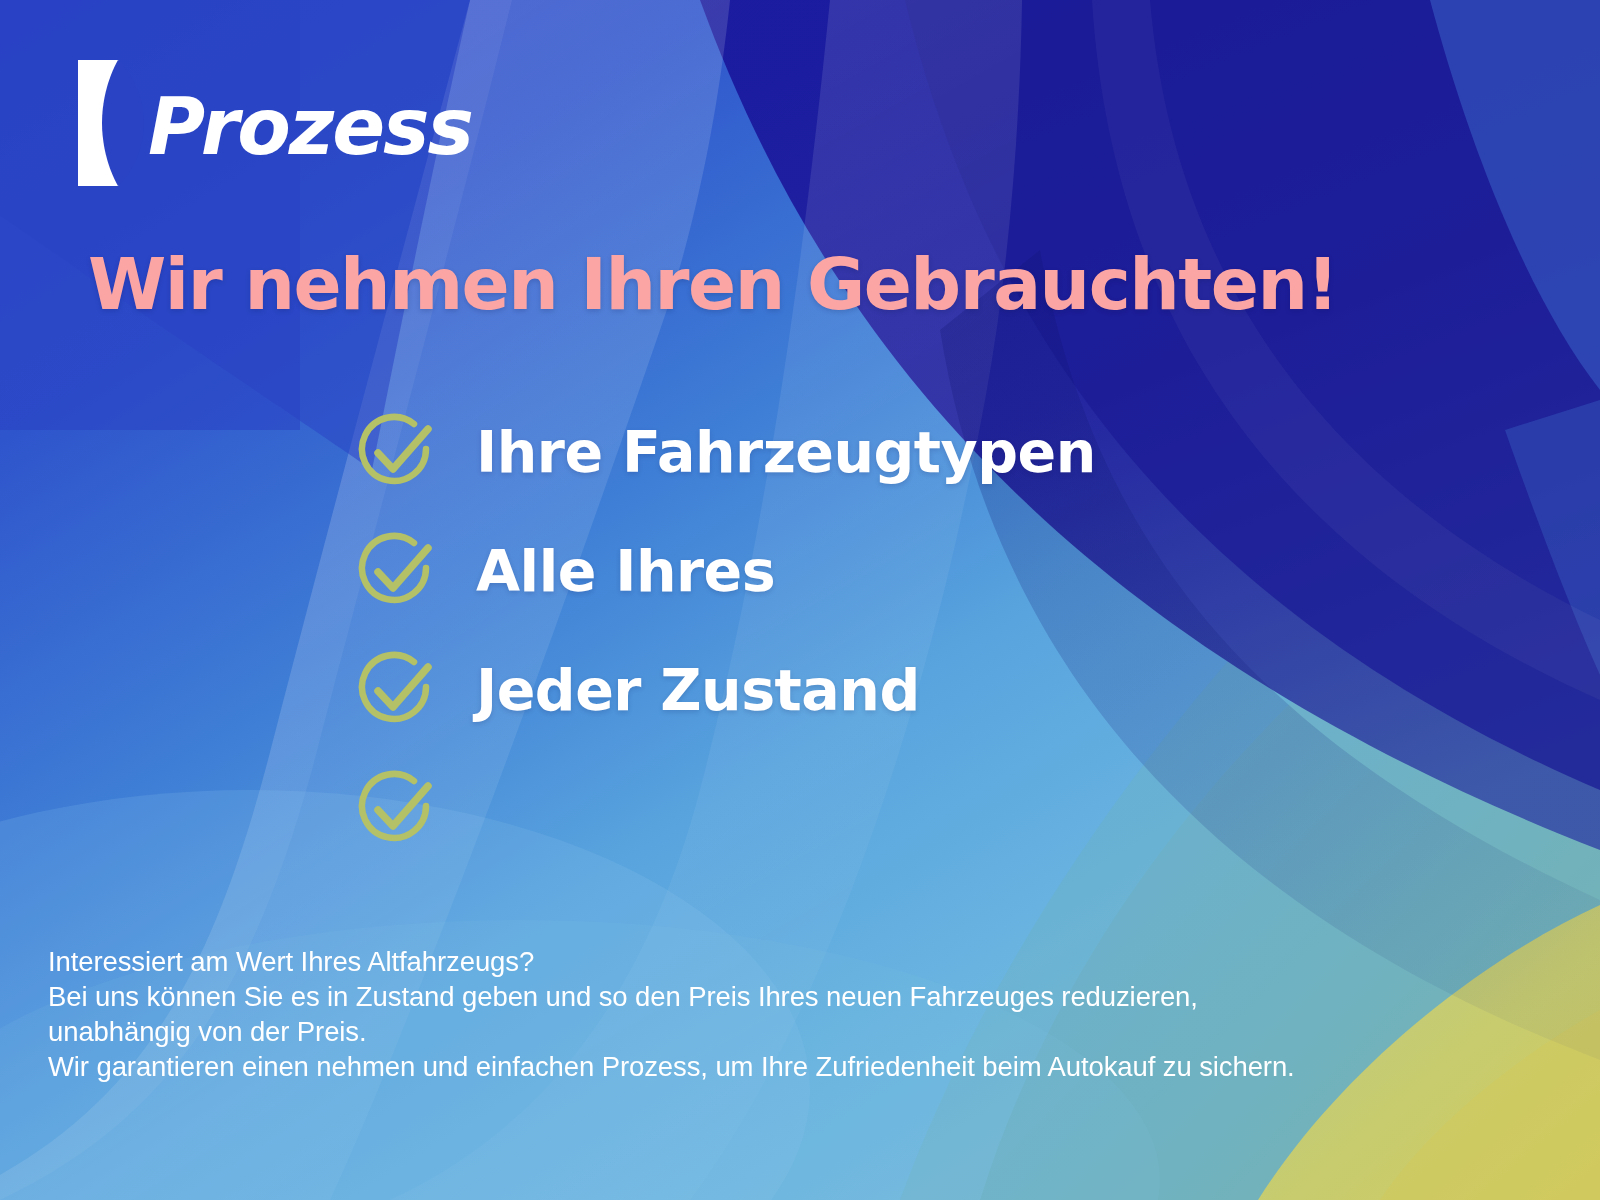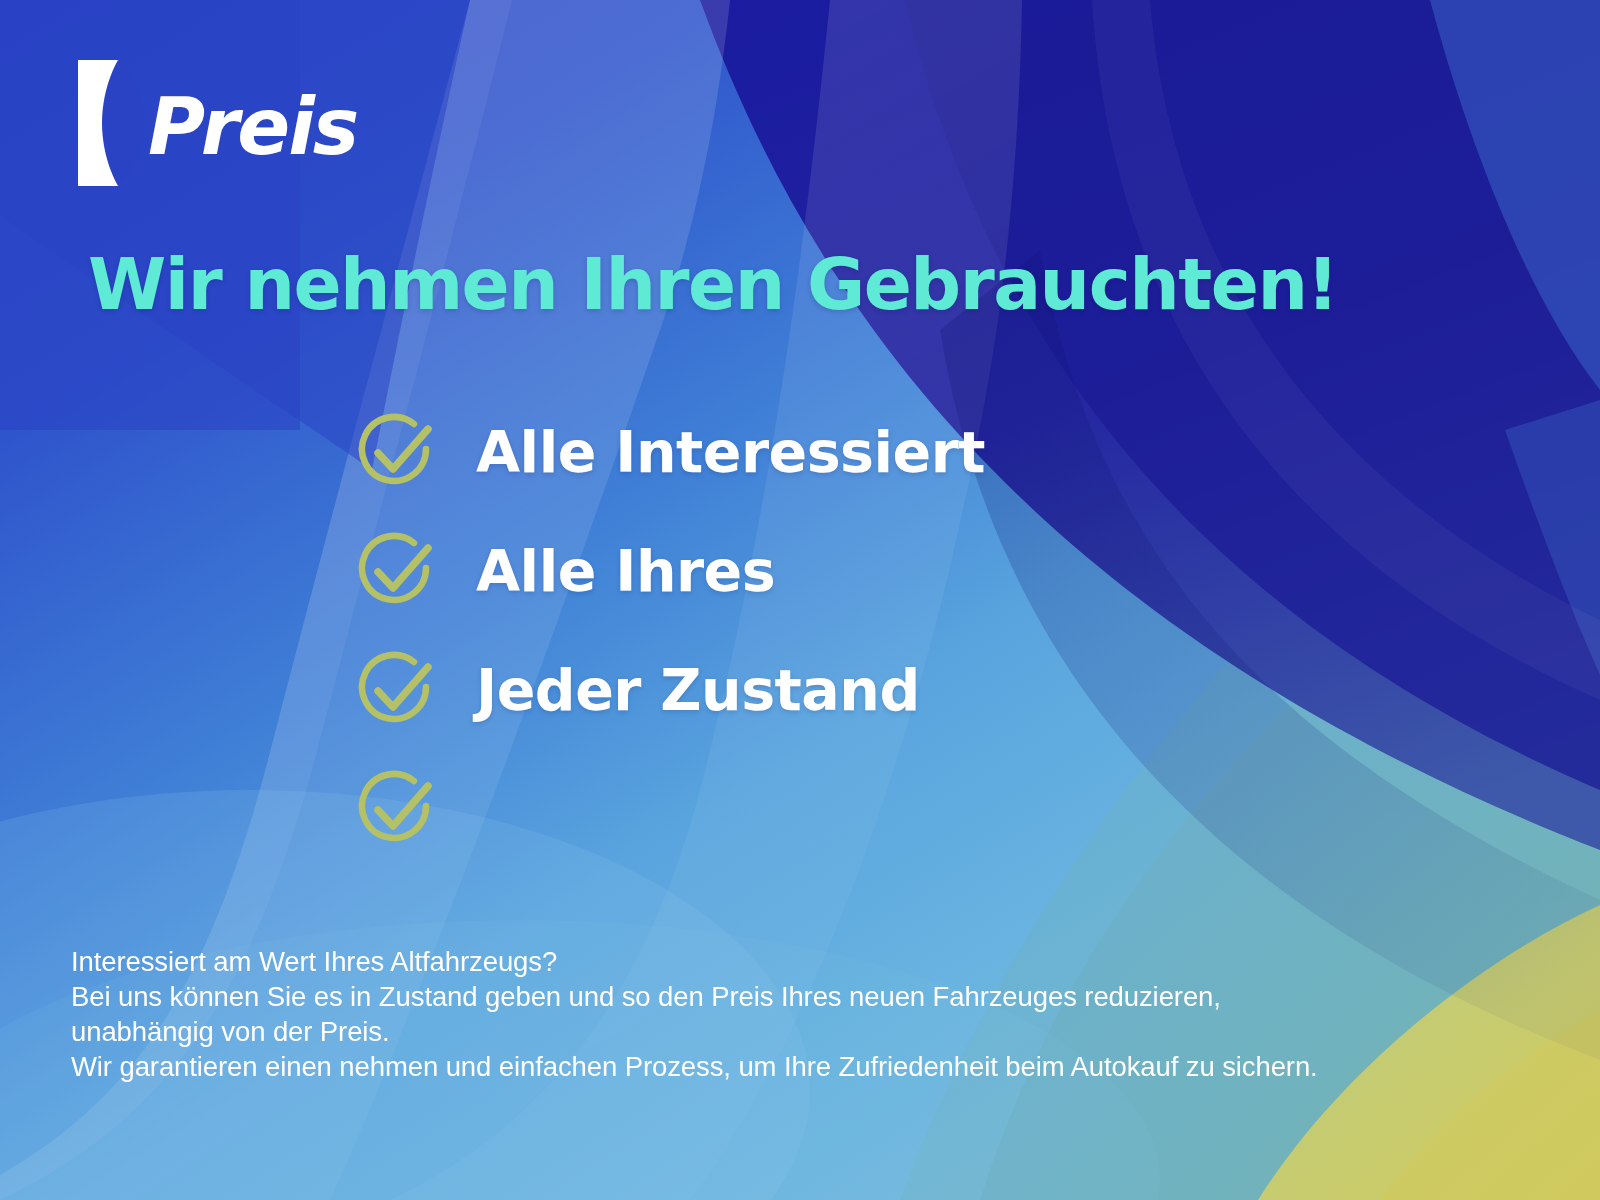--- a/index.html
+++ b/index.html
@@ -63,21 +63,21 @@
   
   .headline {
     position: absolute;
     left: 88px;
     top: 248px;
     font-family: "DejaVu Sans", sans-serif;
     font-weight: 700;
     font-size: 71px;
     line-height: 1.04;
     letter-spacing: -1.5px;
-    color: #5eead4;
+    color: #fca5a5;
     white-space: nowrap;
     text-shadow: 0 2px 5px rgba(10,20,80,0.18);
   }
 
   
   .features {
     position: absolute;
     left: 352px;
     top: 392px;
     display: flex;
@@ -101,21 +101,21 @@
     letter-spacing: -0.5px;
     color: #ffffff;
     margin-left: 36px;
     white-space: nowrap;
     text-shadow: 0 2px 5px rgba(10,20,80,0.16);
   }
 
   
   .body-copy {
     position: absolute;
-    left: 71px;
+    left: 48px;
     top: 944px;
     width: 1420px;
   }
   .body-line {
     font-family: "Liberation Sans", sans-serif;
     font-weight: 400;
     font-size: 27.5px;
     line-height: 35px;
     color: #ffffff;
     white-space: nowrap;
@@ -219,33 +219,33 @@
   </svg>
 
   <div class="content">
 
     <div class="logo-block">
       <svg class="logo-mark" viewBox="0 0 72 130" aria-hidden="true">
         <path d="M 6 2 L 46 2 C 46 2 64 28 64 65 C 64 102 46 128 46 128 L 6 128 Z" fill="#ffffff"></path>
         <path d="M 46 2 C 46 2 30 28 30 65 C 30 102 46 128 46 128
                  C 46 128 72 104 72 65 C 72 26 46 2 46 2 Z" fill="#2a43c4"></path>
       </svg>
-      <div class="logo-word">Preis</div>
+      <div class="logo-word">Prozess</div>
     </div>
 
     <div class="headline">Wir nehmen Ihren Gebrauchten!</div>
 
     <div class="features">
 
       <div class="feature-row">
         <svg class="check-icon" viewBox="0 0 88 88" aria-hidden="true">
           <path d="M 62 16 A 32 32 0 1 0 74 41" fill="none" stroke="#b5c166" stroke-width="6.5" stroke-linecap="round"></path>
           <path d="M 26 45 L 41 61 L 76 21" fill="none" stroke="#b5c166" stroke-width="7.5" stroke-linecap="round" stroke-linejoin="round"></path>
         </svg>
-        <span class="feature-label">Alle Interessiert</span>
+        <span class="feature-label">Ihre Fahrzeugtypen</span>
       </div>
 
       <div class="feature-row">
         <svg class="check-icon" viewBox="0 0 88 88" aria-hidden="true">
           <path d="M 62 16 A 32 32 0 1 0 74 41" fill="none" stroke="#b5c166" stroke-width="6.5" stroke-linecap="round"></path>
           <path d="M 26 45 L 41 61 L 76 21" fill="none" stroke="#b5c166" stroke-width="7.5" stroke-linecap="round" stroke-linejoin="round"></path>
         </svg>
         <span class="feature-label">Alle Ihres</span>
       </div>
 

